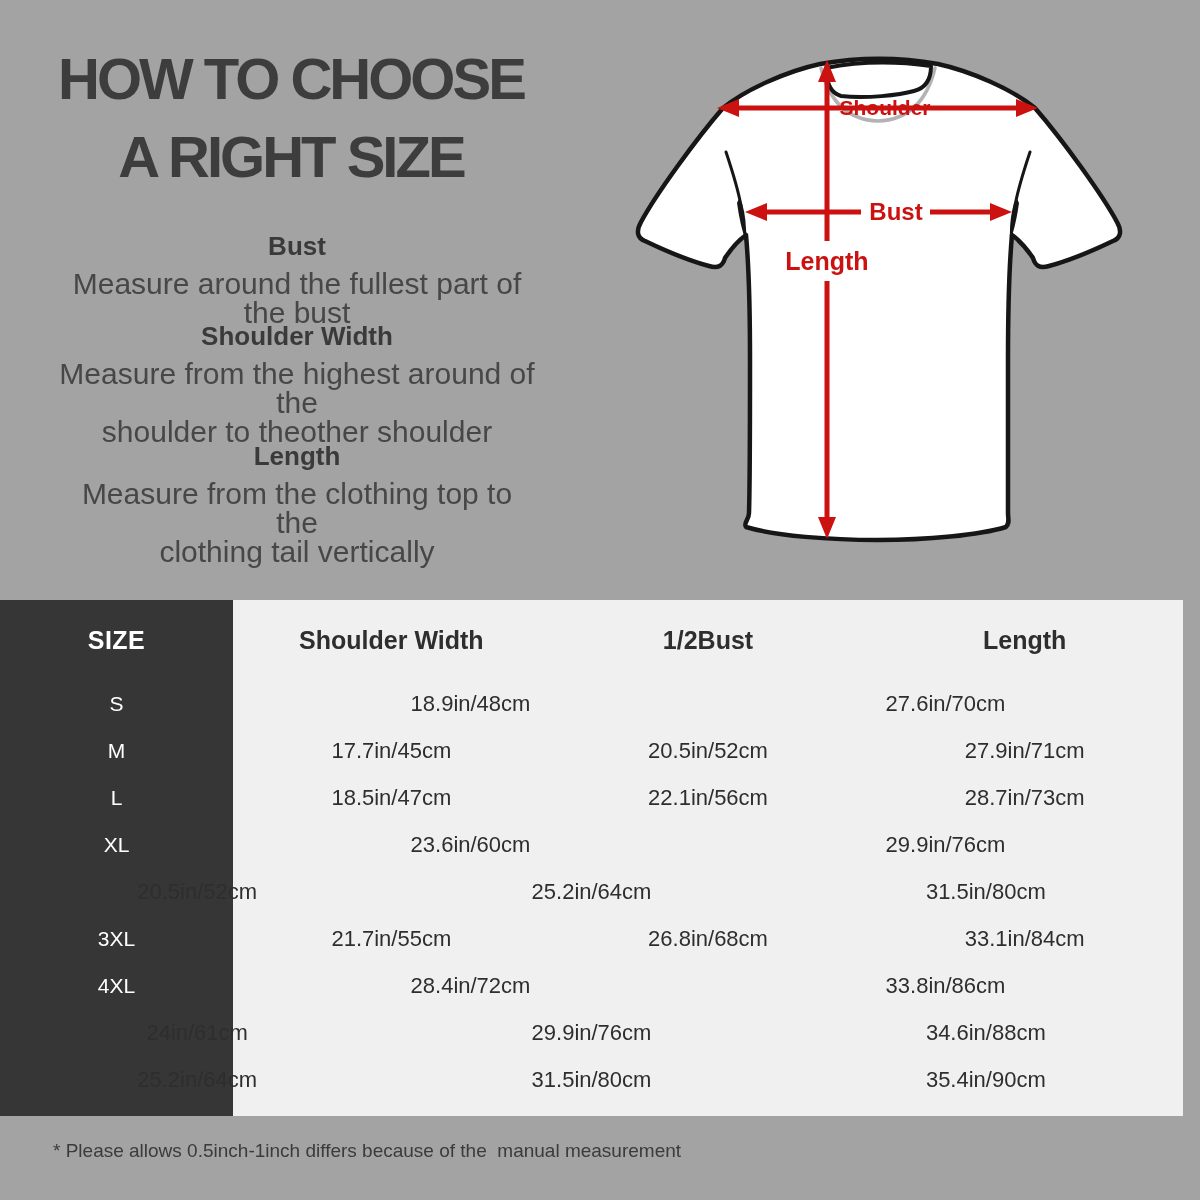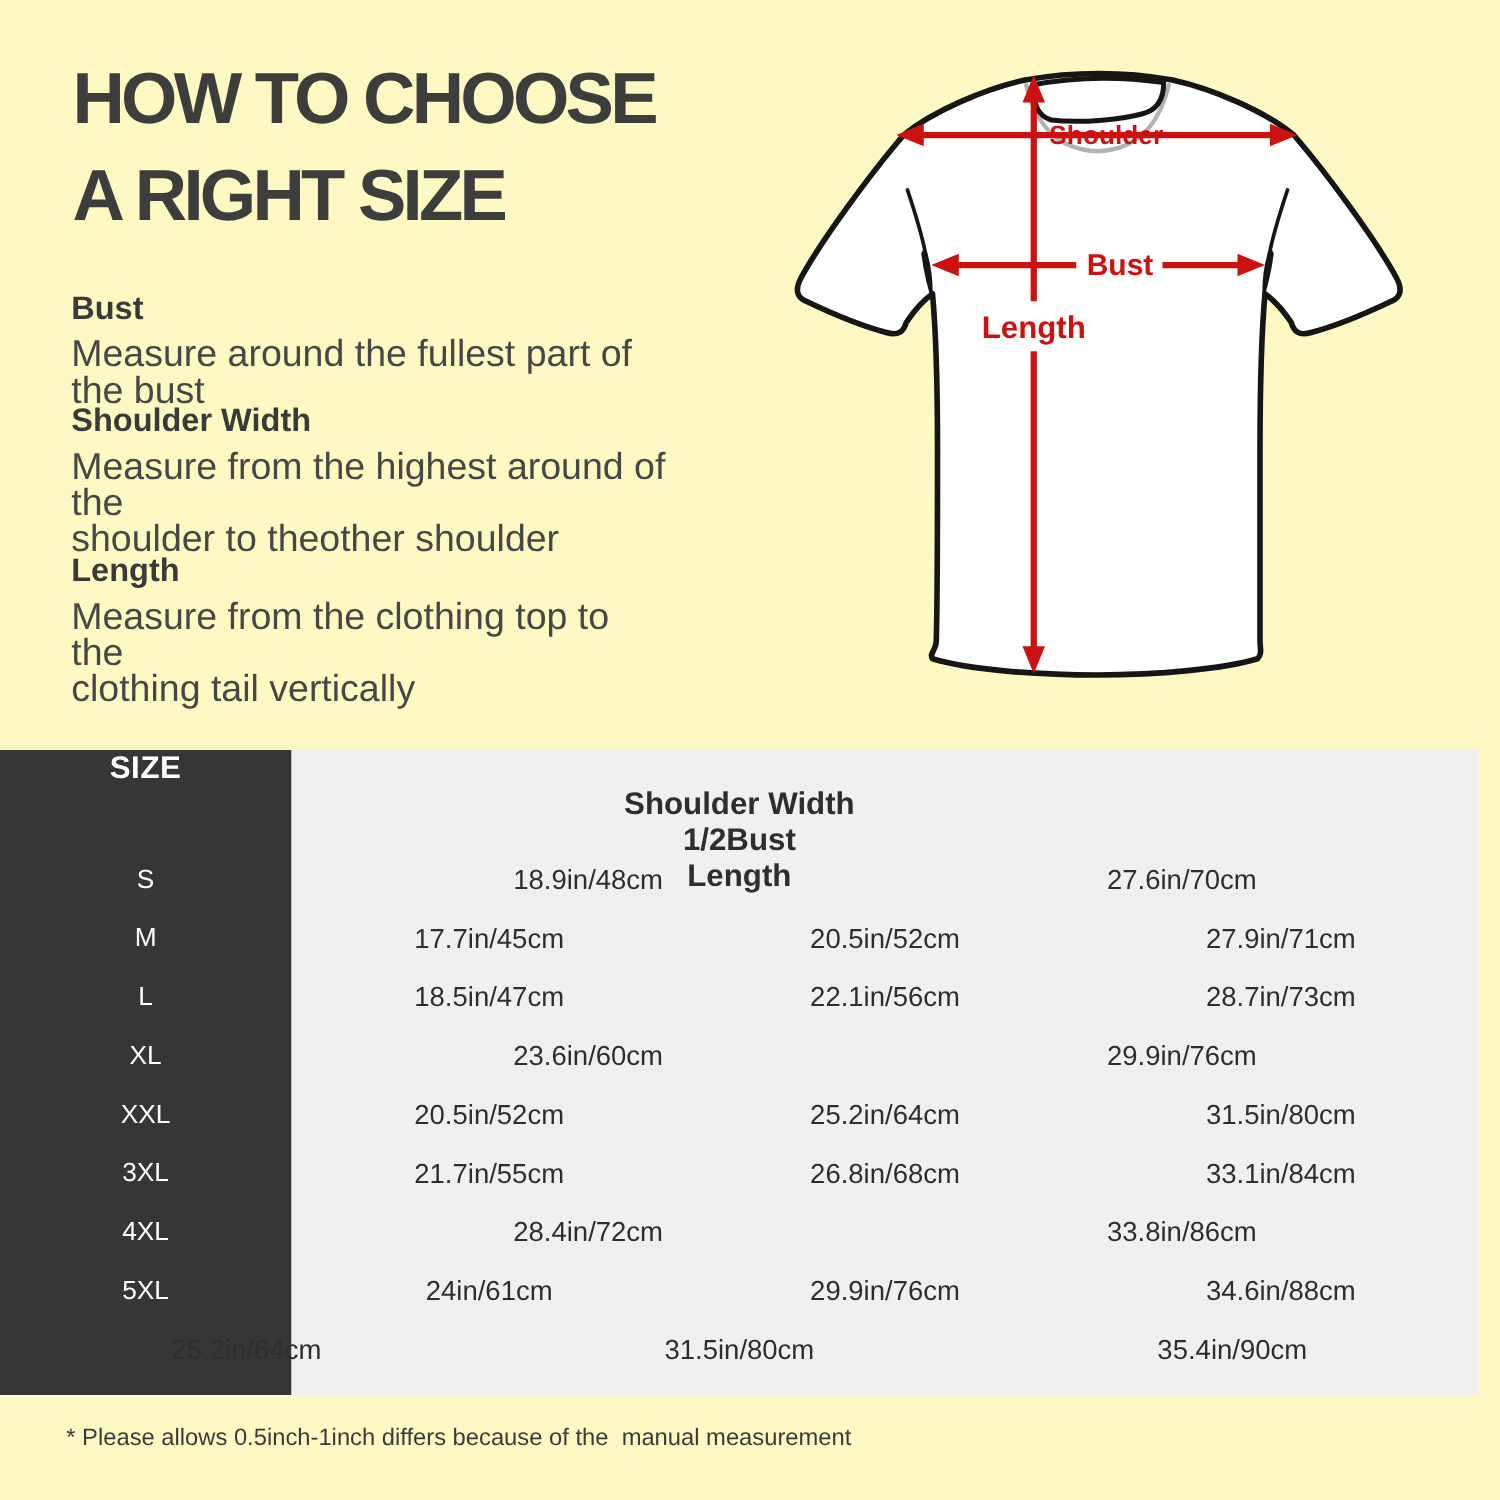--- a/index.html
+++ b/index.html
@@ -1,18 +1,18 @@
 <!DOCTYPE html>
 <html><head>
 <meta charset="utf-8">
 <style>
   html,body { margin:0; padding:0; background:#ffffff; }
   #canvas {
-    position:relative; width:1200px; height:1200px; background:#fef9c3;
-    font-family:"Liberation Sans", sans-serif; overflow:hidden;
+    position:relative; width:1200px; height:1200px; background:#a3a3a3;
+    font-family:"Liberation Sans", sans-serif; overflow:hidden;text-align:center;
   }
 
   
   .page-title {
     position:absolute; left:58px; top:40px;
     font-size:58px; font-weight:700; letter-spacing:-3px;
     line-height:78px; color:#3d3d3d; white-space:pre;
   }
   .instr { position:absolute; left:57px; width:480px; }
   .instr .ih { margin:0; font-size:26px; font-weight:700; color:#3a3a3a; line-height:33px; }
@@ -27,21 +27,21 @@
                text-anchor:middle; paint-order:stroke; stroke:#ffffff; stroke-width:5px; }
   .red-label.nohalo { stroke:none; }
 
   
   .size-table {
     position:absolute; left:0; top:600px; width:1183px; height:516px;
     background:#f0f0f0;
   }
   .size-col-bg { position:absolute; left:0; top:0; width:233px; height:516px; background:#363636; }
   .trow { position:relative; display:flex; height:47px; }
-  .trow.head { height:80px;flex-direction:column; }
+  .trow.head { height:80px; }
   .c0 { width:233px; display:flex; align-items:center; justify-content:center;
         color:#ffffff; font-size:21px; }
   .c  { flex:1; display:flex; align-items:center; justify-content:center;
         color:#2e2e2e; font-size:22px; }
   .head .c0 { font-weight:700; font-size:25px; letter-spacing:0.5px; }
   .head .c  { font-weight:700; font-size:25px; color:#2e2e2e; }
 
   .footnote {
     position:absolute; left:53px; top:1140px;
     font-size:19px; color:#3b3b3b; white-space:pre-wrap;
@@ -158,38 +158,36 @@
       <div class="c">18.5in/47cm</div>
       <div class="c">22.1in/56cm</div>
       <div class="c">28.7in/73cm</div>
     </div>
     <div class="trow">
       <div class="c0">XL</div>
       <div class="c">23.6in/60cm</div>
       <div class="c">29.9in/76cm</div>
     </div>
     <div class="trow">
-      <div class="c0">XXL</div>
       <div class="c">20.5in/52cm</div>
       <div class="c">25.2in/64cm</div>
       <div class="c">31.5in/80cm</div>
     </div>
     <div class="trow">
       <div class="c0">3XL</div>
       <div class="c">21.7in/55cm</div>
       <div class="c">26.8in/68cm</div>
       <div class="c">33.1in/84cm</div>
     </div>
     <div class="trow">
       <div class="c0">4XL</div>
       <div class="c">28.4in/72cm</div>
       <div class="c">33.8in/86cm</div>
     </div>
     <div class="trow">
-      <div class="c0">5XL</div>
       <div class="c">24in/61cm</div>
       <div class="c">29.9in/76cm</div>
       <div class="c">34.6in/88cm</div>
     </div>
     <div class="trow">
       <div class="c">25.2in/64cm</div>
       <div class="c">31.5in/80cm</div>
       <div class="c">35.4in/90cm</div>
     </div>
   </div>

